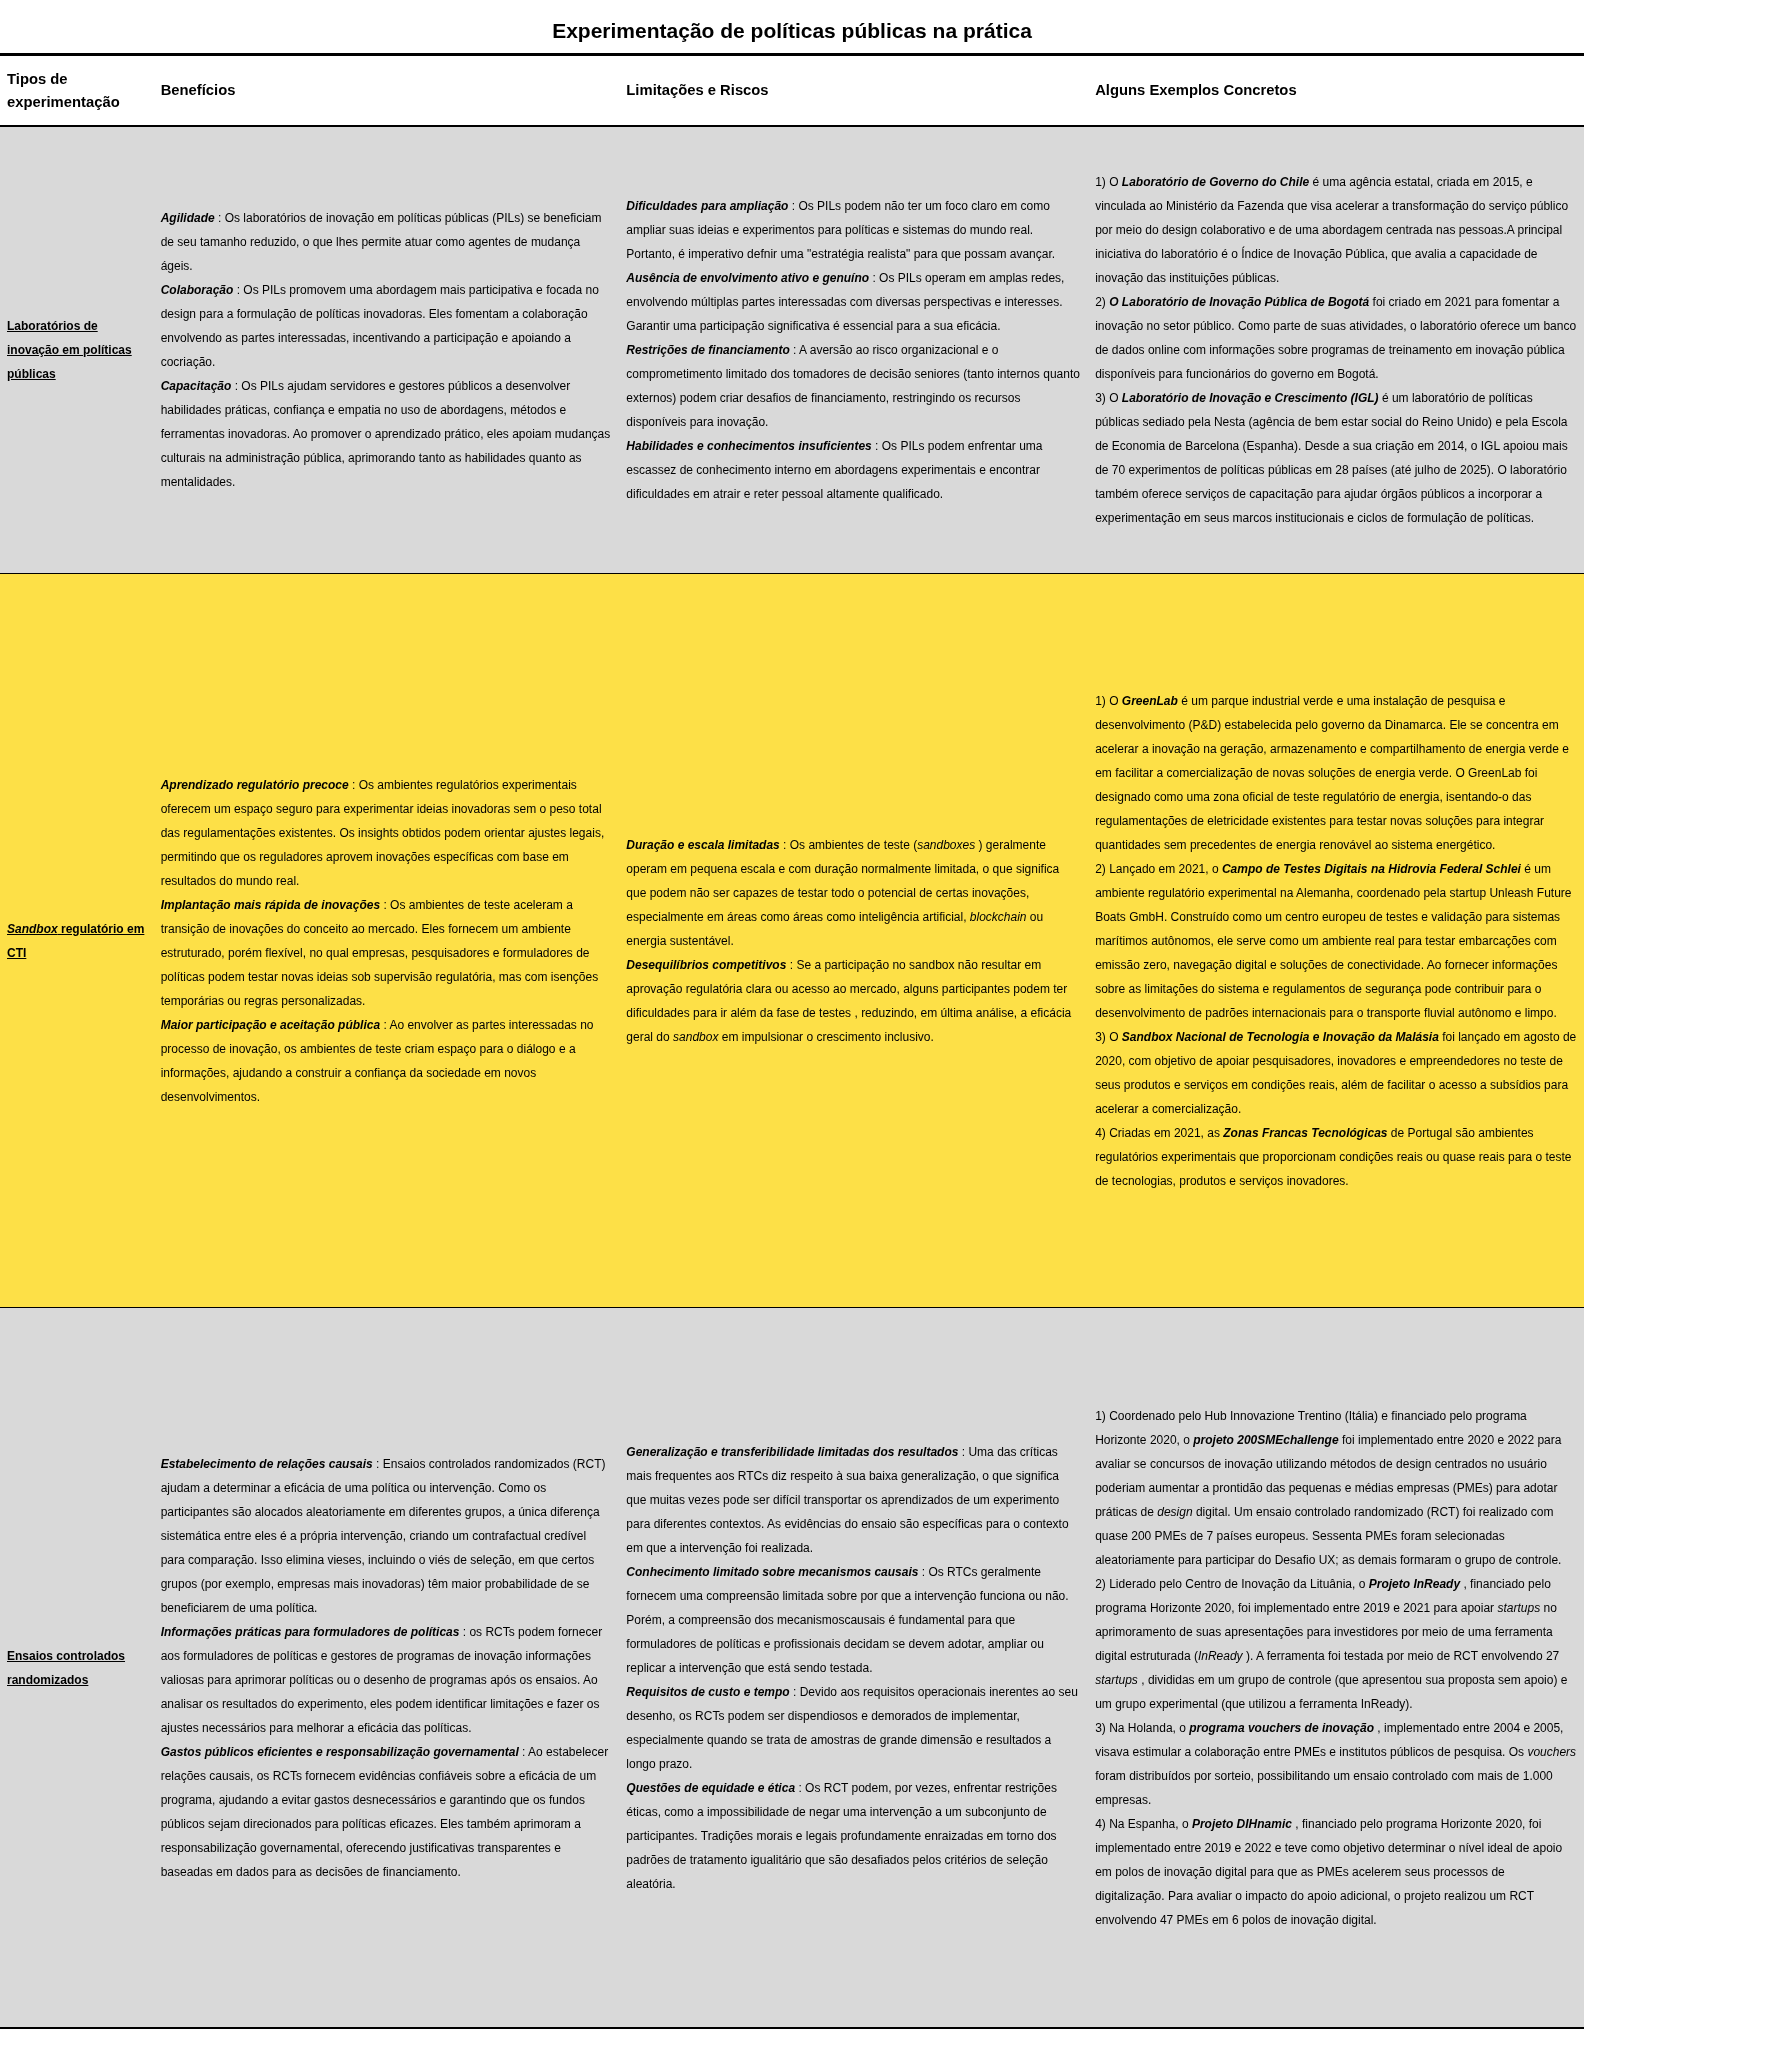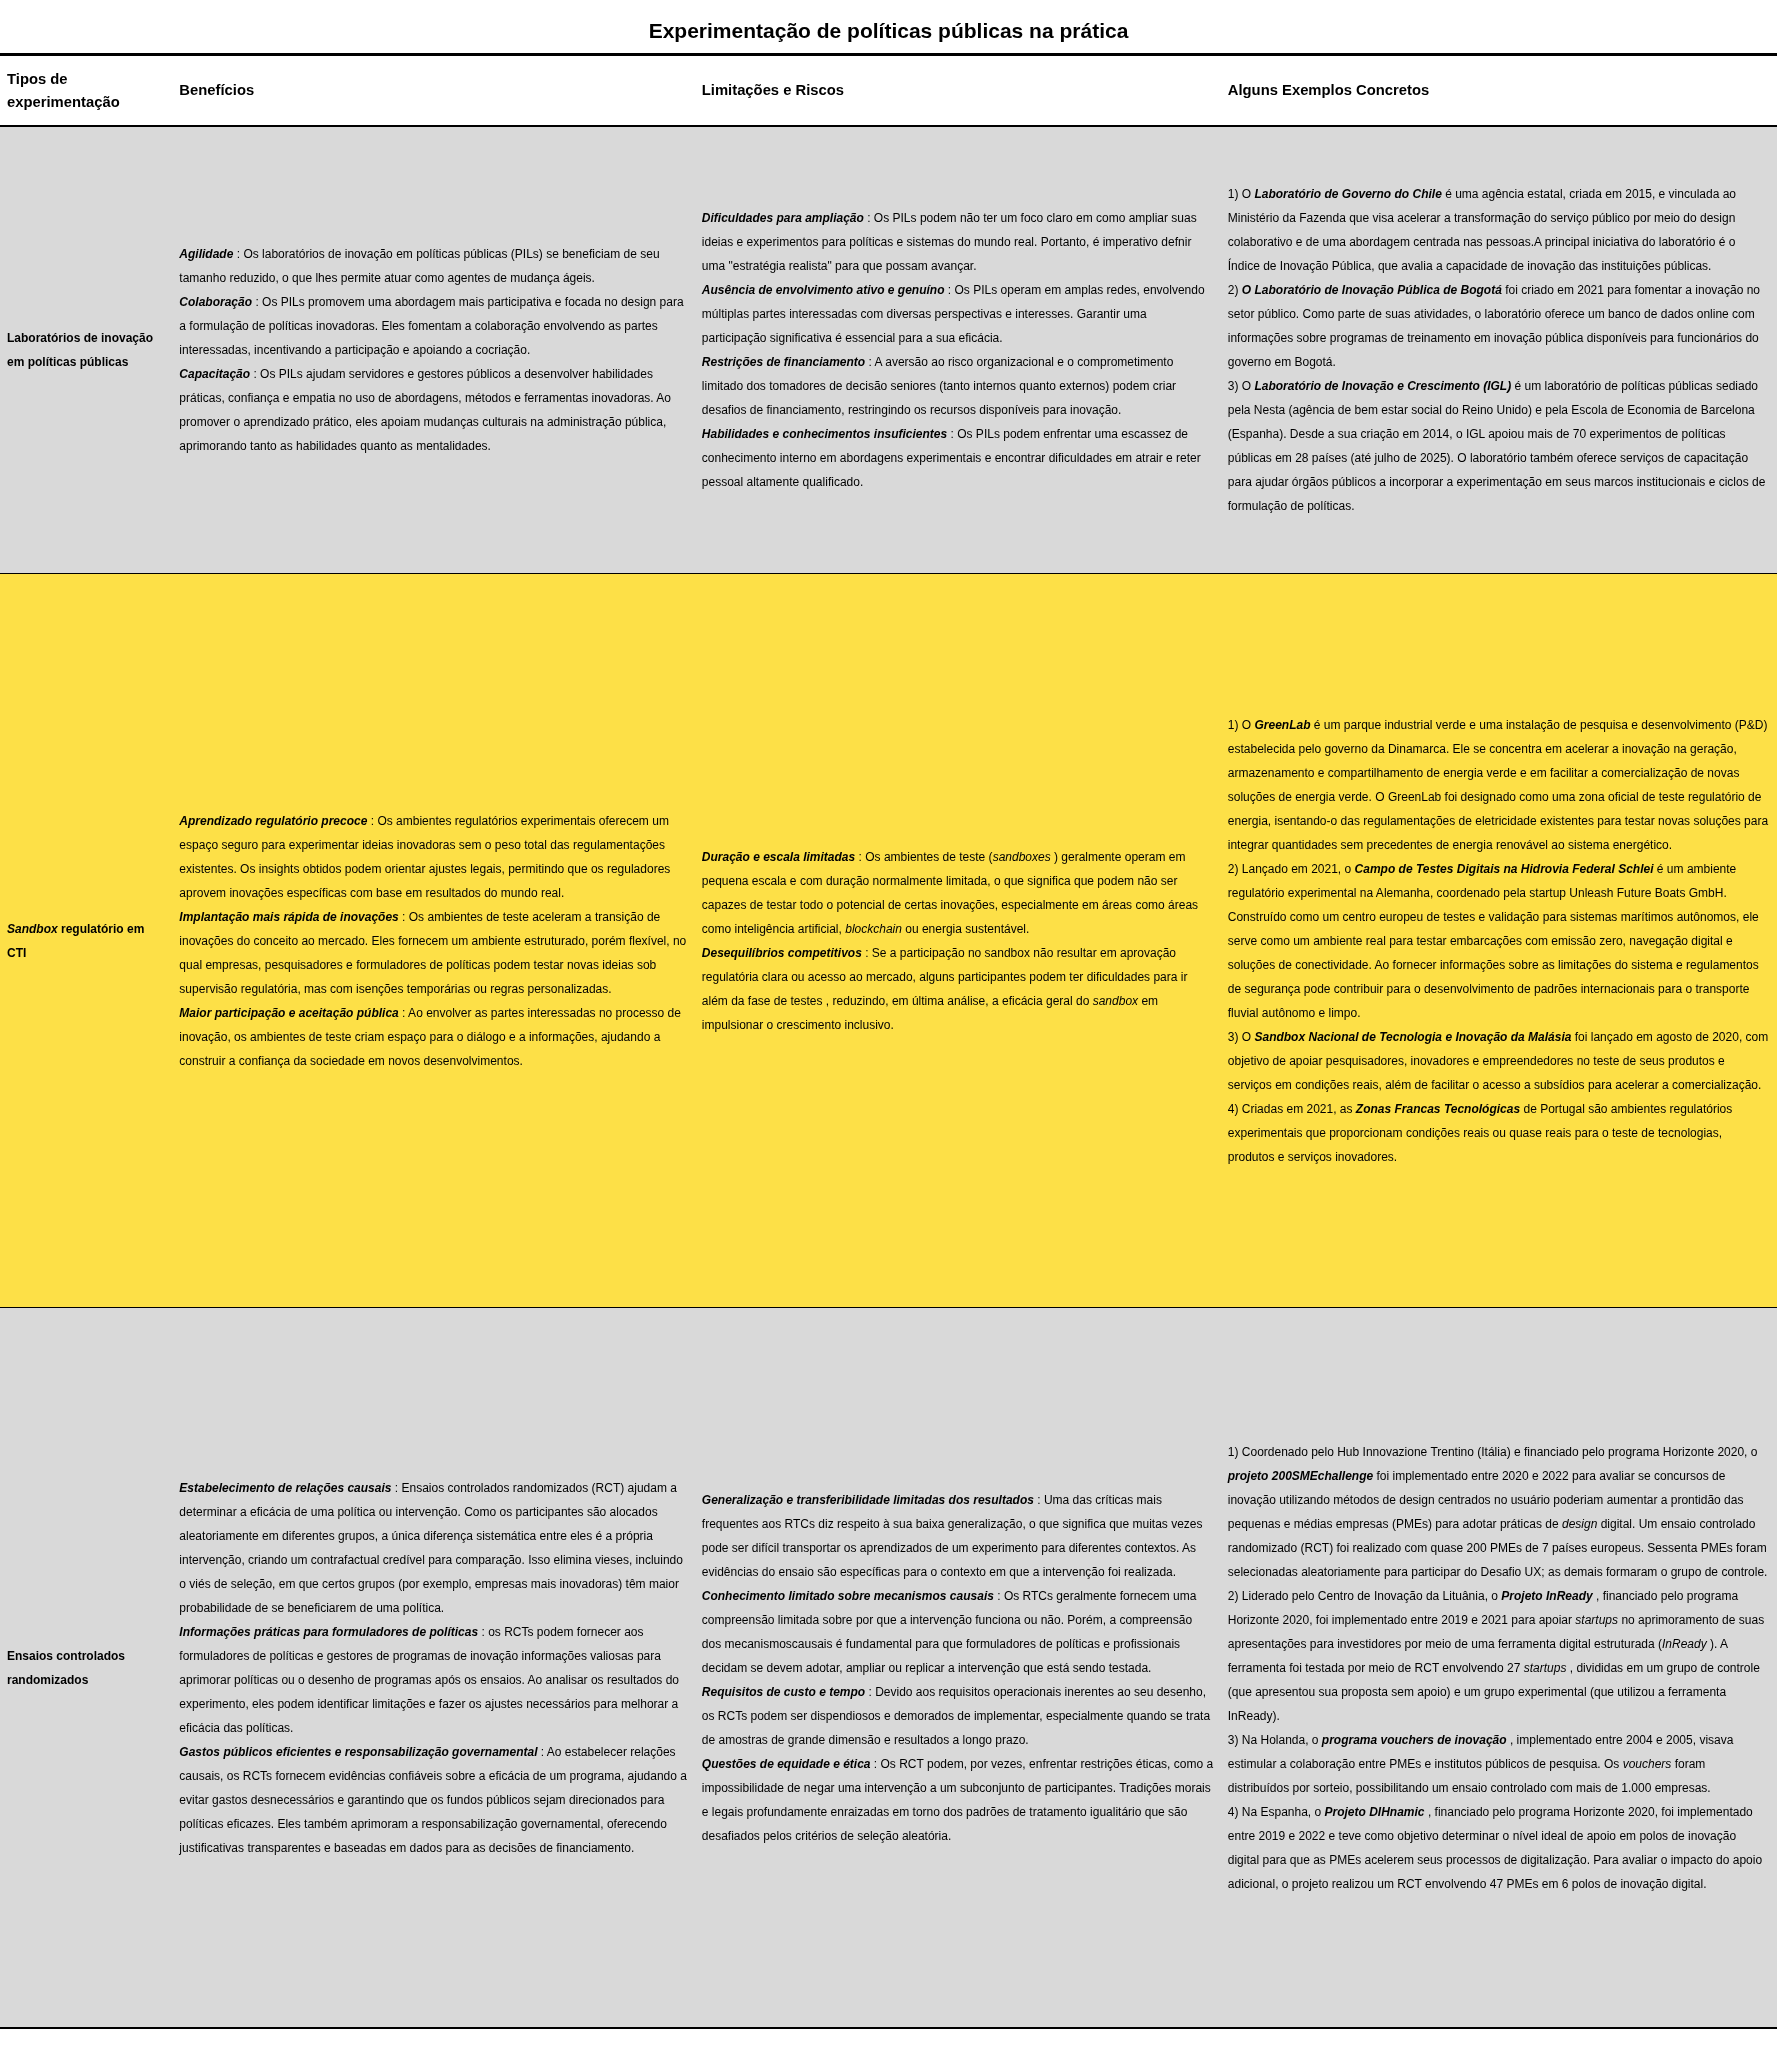--- a/index.html
+++ b/index.html
@@ -1,30 +1,30 @@
 <!DOCTYPE html>
 <html lang="pt" style="font-size:14px"><head>
 <meta charset="utf-8">
 <style>
   html,body{margin:0;padding:0;background:#ffffff;}
   body{width:1777px;min-height:2064px;font-family:"Liberation Sans",sans-serif;color:#000;}
-  .page{width:1777px;}
+  .page{width:1584px;}
   .title{padding:19px 0 10.4px 0;text-align:center;font-size:21px;font-weight:700;}
   table.exp-table{width:100%;border-collapse:collapse;table-layout:fixed;
     border-top:3.5px solid #000;border-bottom:2.6px solid #000;}
   col.c1{width:9.7%;} col.c2{width:29.4%;} col.c3{width:29.6%;} col.c4{width:31.3%;}
   thead th{font-size:14.8px;font-weight:700;text-align:left;vertical-align:middle;
     padding:7px 7px;border-bottom:2.6px solid #000;background:#fff;line-height:22.6px;}
   thead tr{height:71px;}
   tbody td{vertical-align:middle;padding:7px 7px;font-size:12px;line-height:24px;text-align:left;}
   tbody tr.gray td{background:#d9d9d9;}
   tbody tr.white td{background:#fde047;}
   tbody tr + tr td{border-top:0.9px solid #000;}
   tr.r1{height:448px;} tr.r2{height:734px;} tr.r3{height:720px;}
-  td.type-cell{font-weight:700;}
+  td.type-cell{font-weight:700;text-decoration:underline;}
   .para{display:block;}
   .bi{font-weight:700;font-style:italic;}
   .i{font-style:italic;margin-top:33px;}
   .fonte{font-size:14px;padding:7px 0 0 7px;line-height:19px;}
 </style>
 </head>
 <body>
 
 <div class="page">
 

